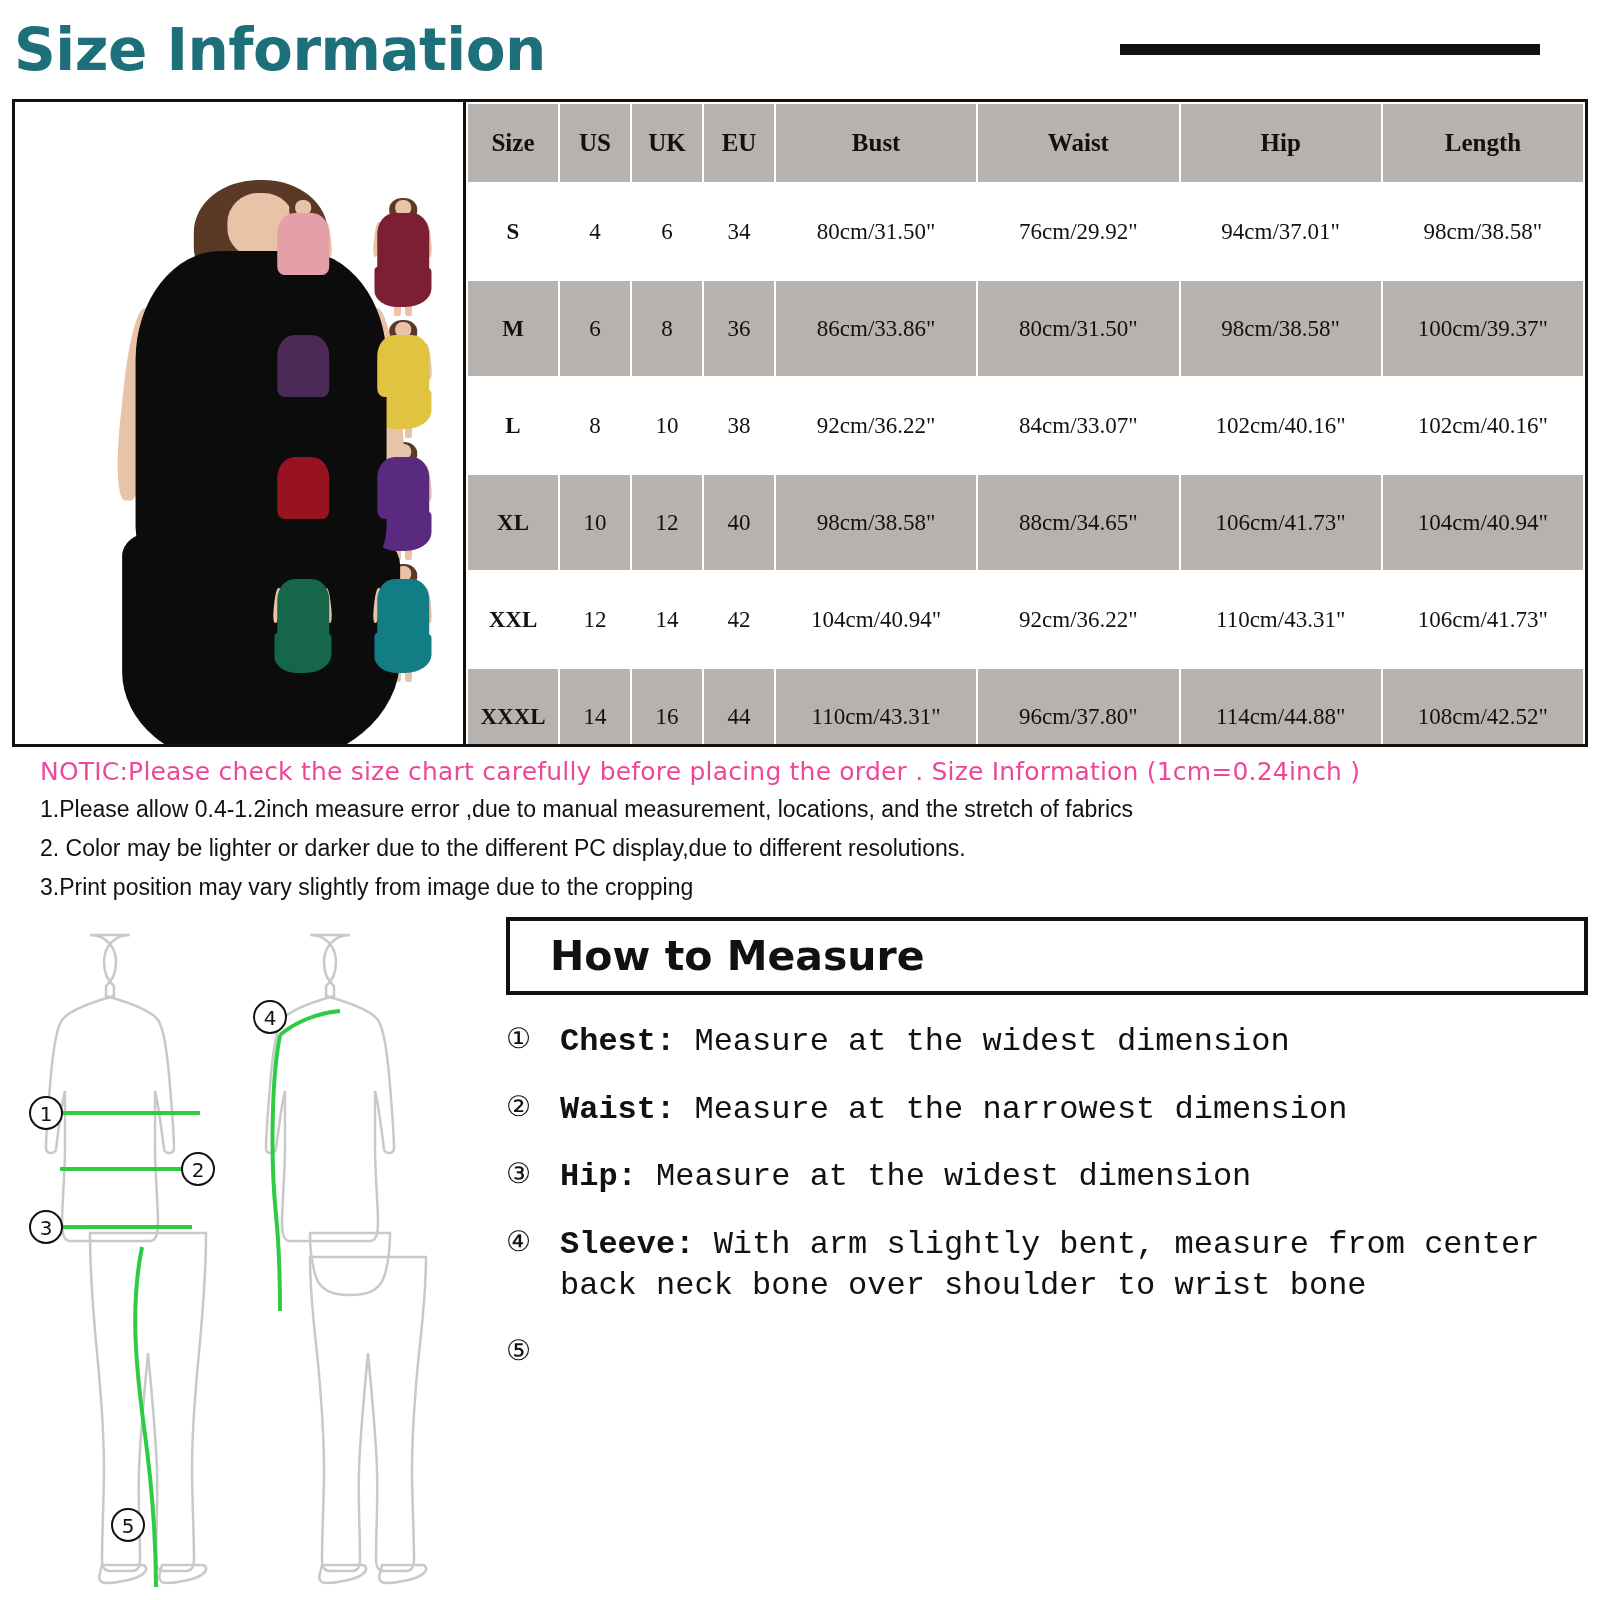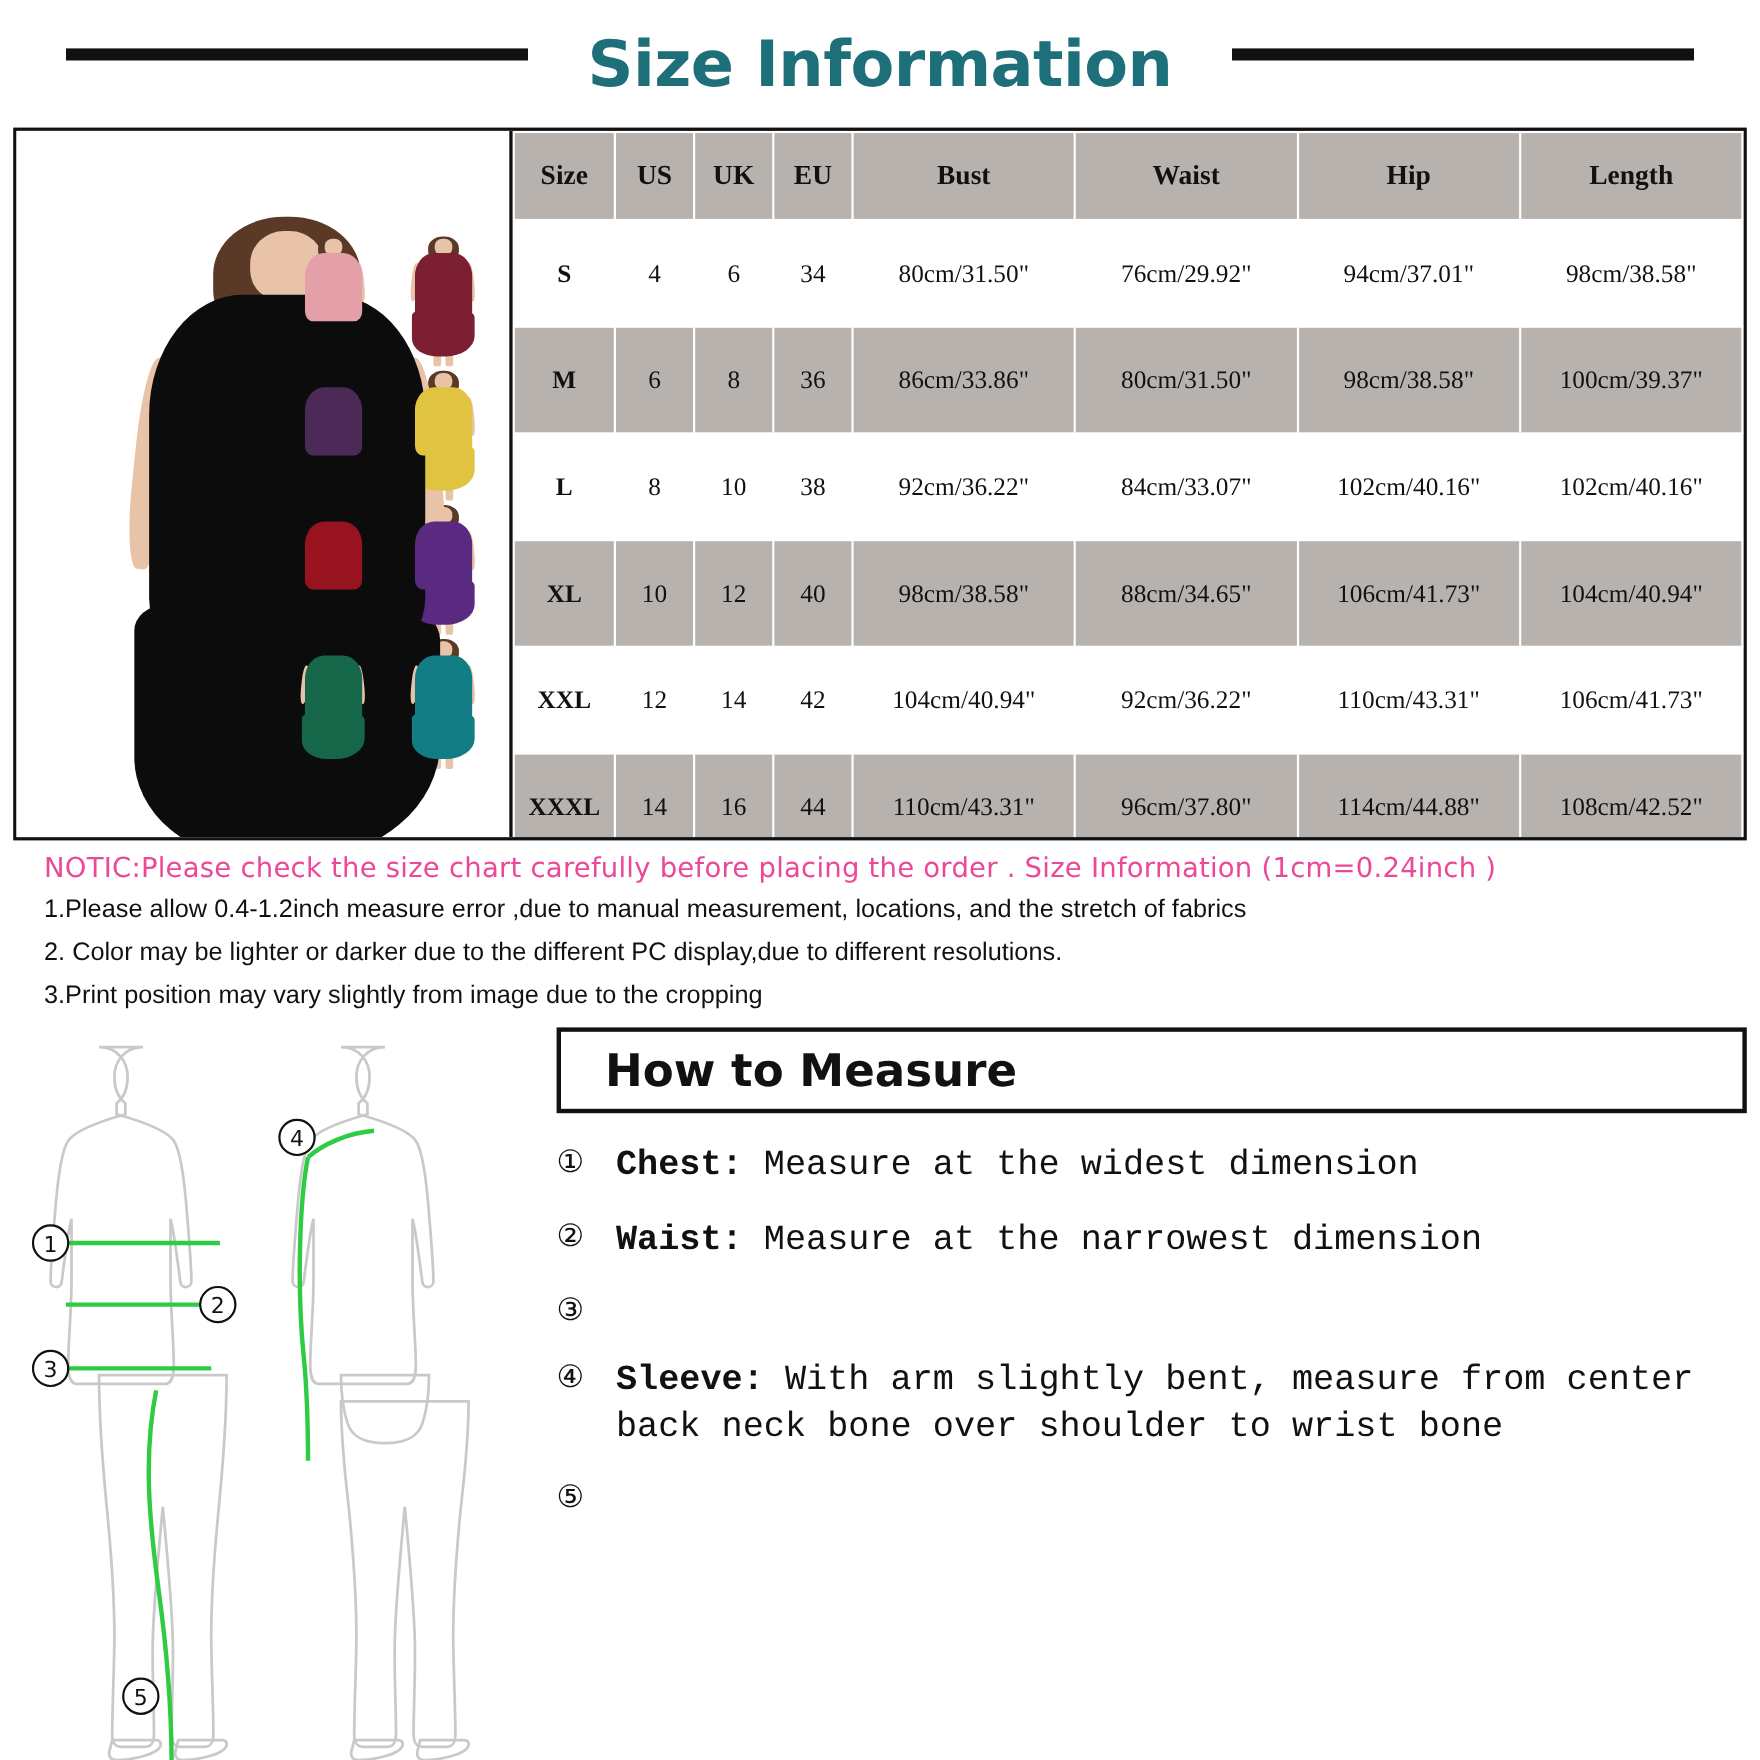--- a/index.html
+++ b/index.html
@@ -11,24 +11,23 @@
     width: 1600px;
     height: 1600px;
     font-family: "Liberation Sans", sans-serif;
     overflow: hidden;
     position: relative;
   }
 
   
   .title-row {
     position: relative;
-    height: 116px;
+    height: 99px;
     display: flex;
     align-items: center;
-    justify-content: center;
   }
   .title-rule {
     position: absolute;
     top: 44px;
     height: 11px;
     background: #111111;
   }
   .title-rule.left  { left: 60px;  width: 420px; }
   .title-rule.right { right: 60px; width: 420px; }
   .title-text {
@@ -494,20 +493,21 @@
         <div class="m-item">
           <div class="m-num">①</div>
           <div class="m-text"><b>Chest:</b> Measure at the widest dimension</div>
         </div>
         <div class="m-item">
           <div class="m-num">②</div>
           <div class="m-text"><b>Waist:</b> Measure at the narrowest dimension</div>
         </div>
         <div class="m-item">
           <div class="m-num">③</div>
+          <div class="m-text"><b>Hip:</b> Measure at the widest dimension</div>
         </div>
         <div class="m-item">
           <div class="m-num">④</div>
           <div class="m-text"><b>Sleeve:</b> With arm slightly bent, measure from center back neck bone over shoulder to wrist bone</div>
         </div>
         <div class="m-item">
           <div class="m-num">⑤</div>
         </div>
       </div>
   </div>

